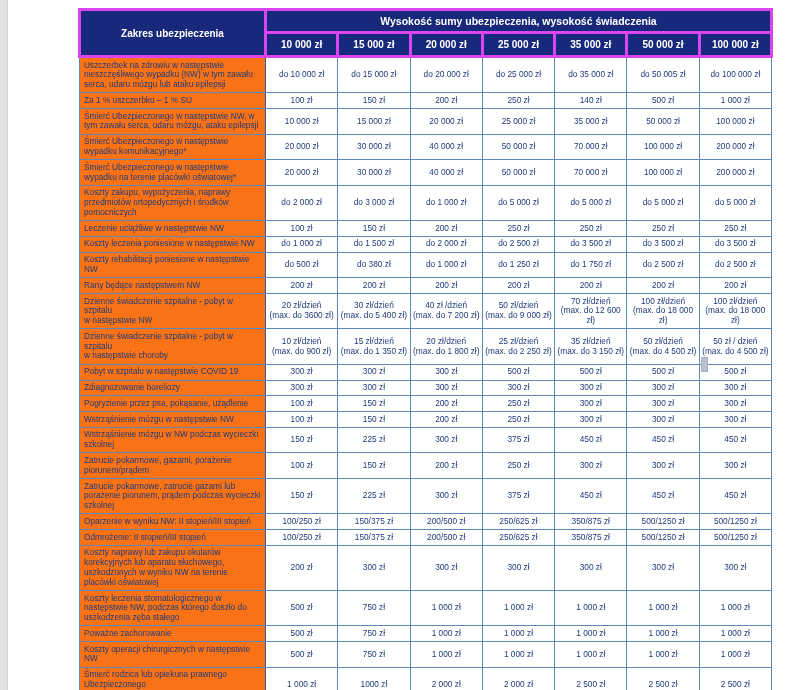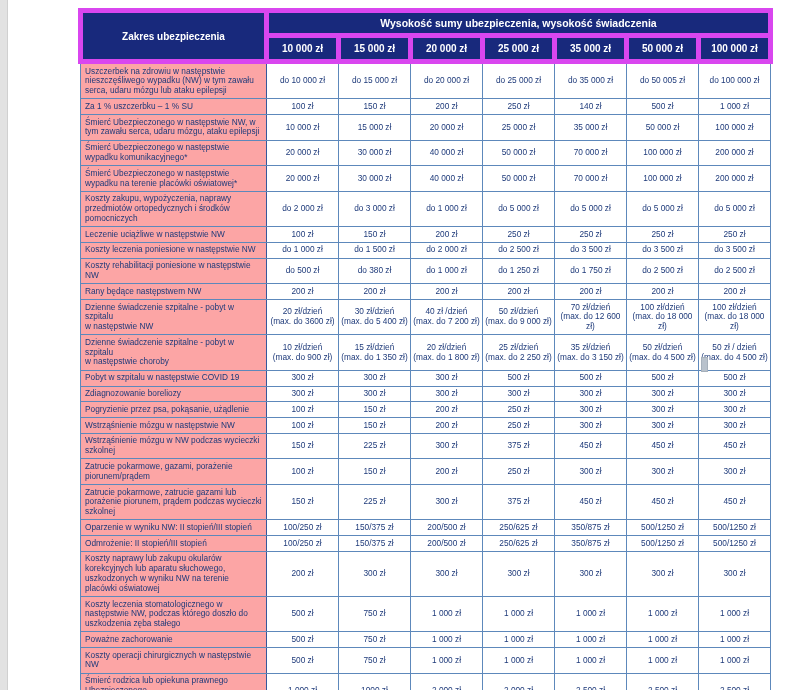--- a/index.html
+++ b/index.html
@@ -13,33 +13,33 @@
   }
   table#ins{
     position:absolute;left:78px;top:8px;width:695px;
     border-collapse:collapse;table-layout:fixed;
     color:#1e3a7a;
   }
   col.c-label{width:186px;}
   
   thead th{
     background:#18297c;color:#ffffff;font-weight:bold;
-    border:5px solid #d946ef;vertical-align:middle;text-align:center;
+    border:3px solid #d946ef;vertical-align:middle;text-align:center;
   }
   th.corner{font-size:10px;border-right:1px solid #4d64cd;}
   th.mainhdr{font-size:10.5px;height:18px;padding:1px 4px;}
   tr.colhdrs th{font-size:10px;height:19px;padding:1px 2px;}
   
   tbody td{
     border:1px solid #5d88bb;vertical-align:middle;
     font-size:8.3px;line-height:1.18;padding:2.5px 4px;
     white-space:pre-line;
   }
   tbody td.lbl{
-    background:#fca5a5;text-align:left;border-right:1px solid #35589b;
+    background:#f97316;text-align:left;border-right:1px solid #35589b;
   }
   tbody td.val{background:#ffffff;text-align:center;padding:2.5px 2px;}
   
   table#ins{border:1px solid #8fa3b8;}
   
   #artifact{
     position:absolute;left:701px;top:357px;width:5px;height:13px;
     background:#b9c2cc;border:1px solid #a6b0bb;
   }
 </style>

